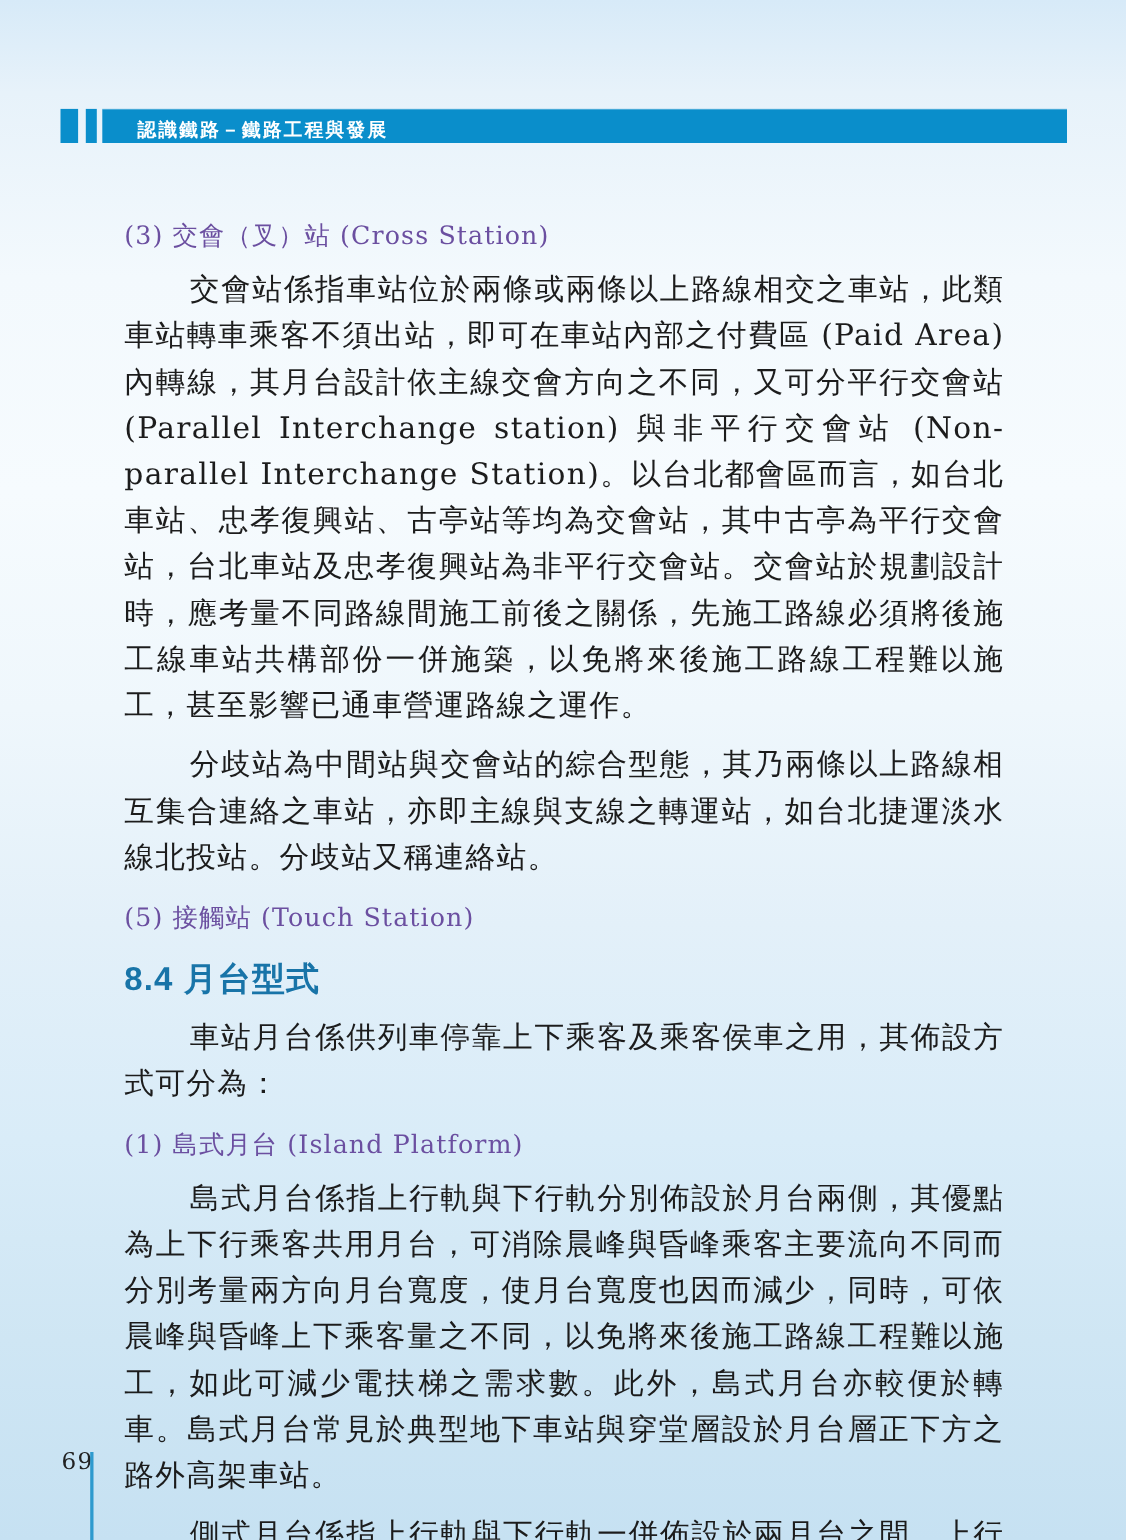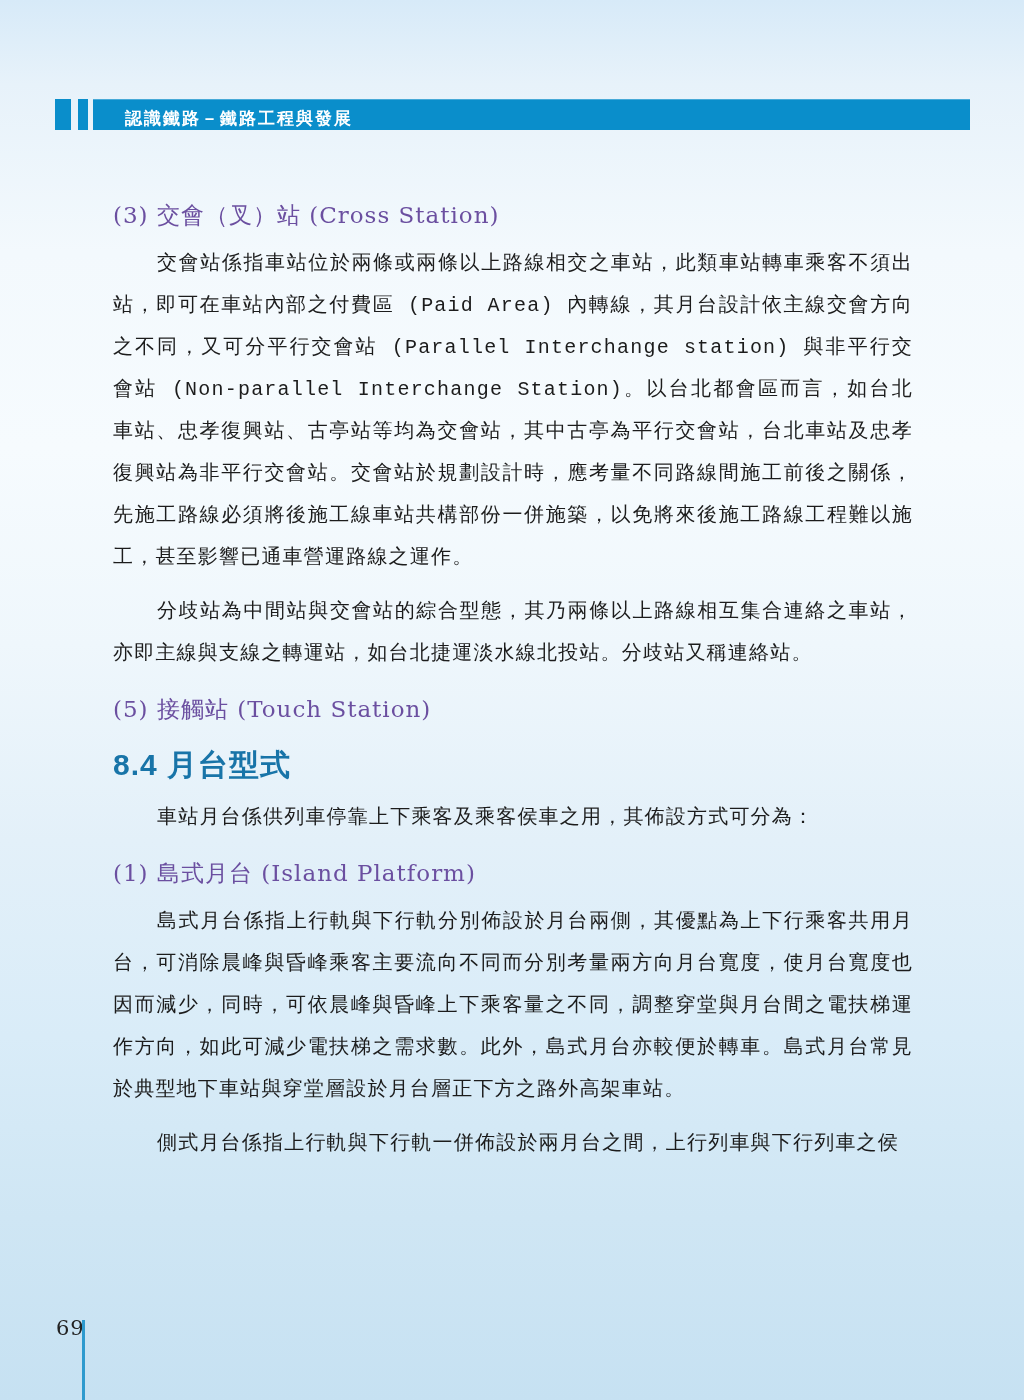--- a/index.html
+++ b/index.html
@@ -37,22 +37,22 @@
   }
 
   
   .content{position:absolute;left:113px;top:0;width:800px;color:var(--text-ink);}
   .content > :first-child{margin-top:199px;}
   h3.heading{
     font-size:23px;line-height:32px;font-weight:normal;
     color:var(--heading-purple);letter-spacing:1px;margin:18px 0 0;
   }
   p.paragraph{
-    font-size:20px;line-height:42px;margin:12px 0 0;
-    text-align:justify;text-indent:2.2em;letter-spacing:1.2px;font-family:Liberation Mono, monospace;
+    font-size:27px;line-height:42px;margin:12px 0 0;
+    text-align:justify;text-indent:2.2em;letter-spacing:1.2px;
   }
   h2.chapter{
     font-family:"Liberation Sans","DejaVu Sans",sans-serif;
     font-size:30px;line-height:40px;font-weight:bold;
     color:var(--section-blue);letter-spacing:1px;margin:20px 0 0;
   }
 
   
   .pagenum{
     position:absolute;left:56px;top:1316px;
@@ -77,20 +77,20 @@
   </div>
 
   <div class="content">
       <h3 class="heading">(3) 交會（叉）站 (Cross Station)</h3>
       <p class="paragraph">交會站係指車站位於兩條或兩條以上路線相交之車站，此類車站轉車乘客不須出站，即可在車站內部之付費區 (Paid Area) 內轉線，其月台設計依主線交會方向之不同，又可分平行交會站 (Parallel Interchange station) 與非平行交會站 (Non-parallel Interchange Station)。以台北都會區而言，如台北車站、忠孝復興站、古亭站等均為交會站，其中古亭為平行交會站，台北車站及忠孝復興站為非平行交會站。交會站於規劃設計時，應考量不同路線間施工前後之關係，先施工路線必須將後施工線車站共構部份一併施築，以免將來後施工路線工程難以施工，甚至影響已通車營運路線之運作。</p>
       <p class="paragraph">分歧站為中間站與交會站的綜合型態，其乃兩條以上路線相互集合連絡之車站，亦即主線與支線之轉運站，如台北捷運淡水線北投站。分歧站又稱連絡站。</p>
       <h3 class="heading">(5) 接觸站 (Touch Station)</h3>
       <h2 class="chapter">8.4 月台型式</h2>
       <p class="paragraph">車站月台係供列車停靠上下乘客及乘客侯車之用，其佈設方式可分為：</p>
       <h3 class="heading">(1) 島式月台 (Island Platform)</h3>
-      <p class="paragraph">島式月台係指上行軌與下行軌分別佈設於月台兩側，其優點為上下行乘客共用月台，可消除晨峰與昏峰乘客主要流向不同而分別考量兩方向月台寬度，使月台寬度也因而減少，同時，可依晨峰與昏峰上下乘客量之不同，調整穿堂與月台間之電扶梯運作方向，如此可減少電扶梯之需求數。此外，島式月台亦較便於轉車。島式月台常見於典型地下車站與穿堂層設於月台層正下方之路外高架車站。</p>
+      <p class="paragraph">島式月台係指上行軌與下行軌分別佈設於月台兩側，其優點為上下行乘客共用月台，可消除晨峰與昏峰乘客主要流向不同而分別考量兩方向月台寬度，使月台寬度也因而減少，同時，可依晨峰與昏峰上下乘客量之不同，以免將來後施工路線工程難以施工，如此可減少電扶梯之需求數。此外，島式月台亦較便於轉車。島式月台常見於典型地下車站與穿堂層設於月台層正下方之路外高架車站。</p>
       <p class="paragraph">側式月台係指上行軌與下行軌一併佈設於兩月台之間，上行列車與下行列車之侯</p>
     </div>
 
   <div class="pagenum">69</div>
   <div class="pagerule"></div>
 
 </div>
 
 </body></html>

